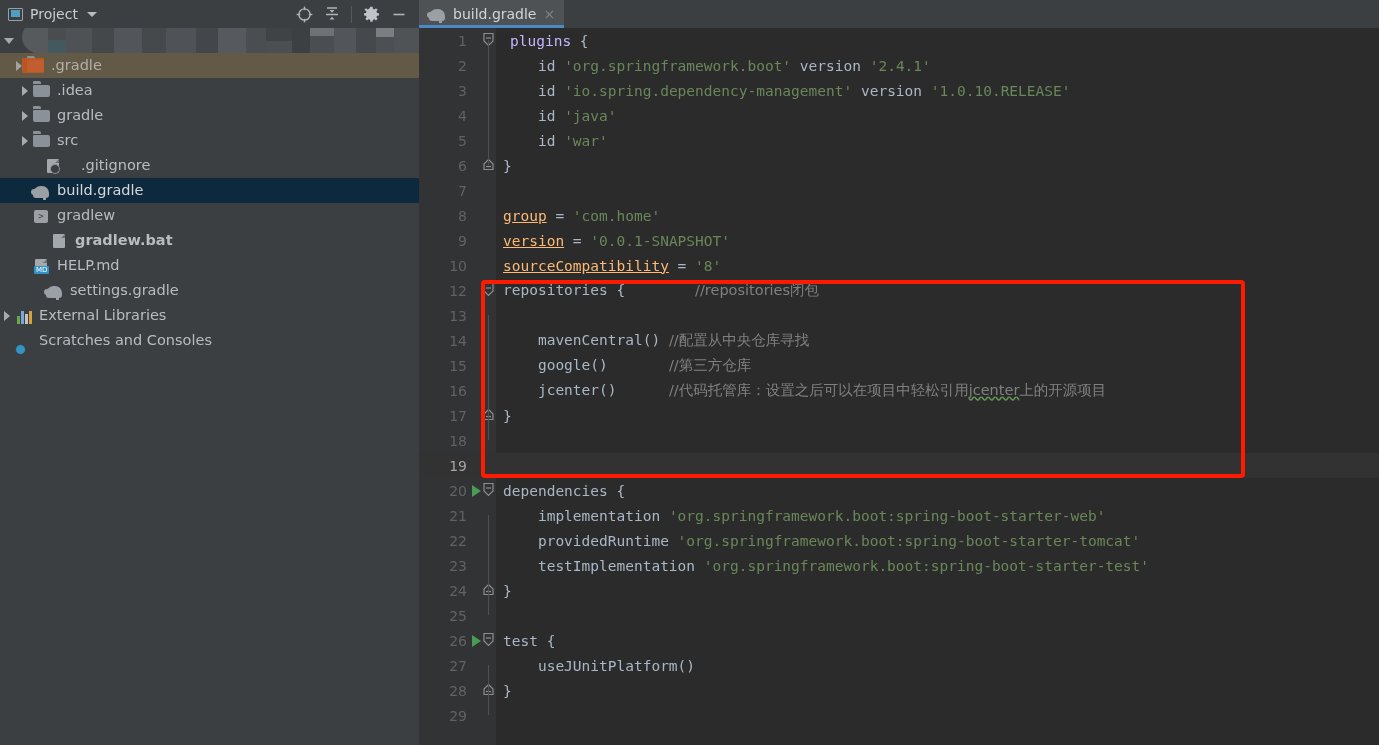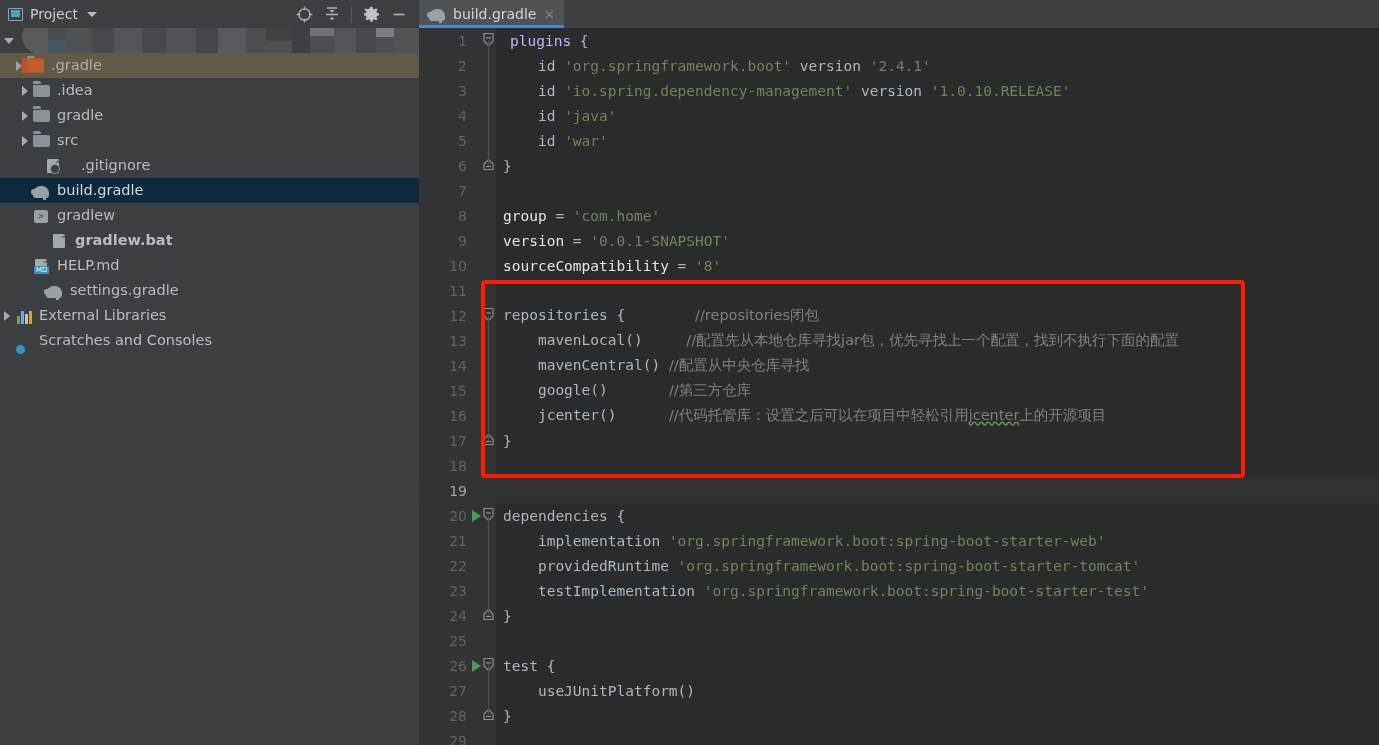--- a/index.html
+++ b/index.html
@@ -207,21 +207,21 @@
   .foldmark {
     position:absolute; left: 64px; top: 5px;
     width: 11px; height: 14px;
   }
   .codetext { position: absolute; left: 84px; }
 
   
   .t-kw   { color: #c4b5fd; margin-left: 7px; }
   .t-fn   { color: #a9b7c6; margin-top: 30px; }
   .t-str  { color: #6a8759; }
-  .t-prop { color: #e5e5e5; }
+  .t-prop { color: #fdba74; text-decoration: underline; }
   .t-plain{ color: #a9b7c6; }
   .t-cmt  { color: #808080; }
   .t-brace{ color: #a9b7c6; }
   .cn { font-family: "DejaVu Sans", sans-serif; font-size: 14.5px; }
   .typo { text-decoration: underline wavy #629755; text-decoration-skip-ink: none; }
 
   
   #redbox {
     position: absolute;
     border: 4px solid #ff1a00;
@@ -427,26 +427,25 @@
           <div class="ln"><span class="lnum">4</span><span class="codetext"><span class="t-plain">    </span><span class="t-fn">id</span><span class="t-plain"> </span><span class="t-str">'java'</span></span></div>
           <div class="ln"><span class="lnum">5</span><span class="codetext"><span class="t-plain">    </span><span class="t-fn">id</span><span class="t-plain"> </span><span class="t-str">'war'</span></span></div>
           <div class="ln"><span class="lnum">6</span><span class="foldmark"><svg width="11" height="14" viewBox="0 0 11 14">
                 <path d="M5.5 1.5L10 6v5.5H1V6z" fill="none" stroke="#8a8f93" stroke-width="1.2"></path>
                 <line x1="3" y1="8.5" x2="8" y2="8.5" stroke="#8a8f93" stroke-width="1.2"></line>
               </svg></span><span class="codetext"><span class="t-brace">}</span></span></div>
           <div class="ln"><span class="lnum">7</span><span class="codetext"></span></div>
           <div class="ln"><span class="lnum">8</span><span class="codetext"><span class="t-prop">group</span><span class="t-plain"> = </span><span class="t-str">'com.home'</span></span></div>
           <div class="ln"><span class="lnum">9</span><span class="codetext"><span class="t-prop">version</span><span class="t-plain"> = </span><span class="t-str">'0.0.1-SNAPSHOT'</span></span></div>
           <div class="ln"><span class="lnum">10</span><span class="codetext"><span class="t-prop">sourceCompatibility</span><span class="t-plain"> = </span><span class="t-str">'8'</span></span></div>
-          <div class="ln"><span class="lnum">11</span><span class="codetext"></span></div>
           <div class="ln"><span class="lnum">12</span><span class="foldmark"><svg width="11" height="14" viewBox="0 0 11 14">
                 <path d="M1 0.5h9v7.5L5.5 12.5 1 8z" fill="none" stroke="#8a8f93" stroke-width="1.2"></path>
                 <line x1="3" y1="5" x2="8" y2="5" stroke="#8a8f93" stroke-width="1.2"></line>
               </svg></span><span class="codetext"><span class="t-fn">repositories</span><span class="t-plain"> </span><span class="t-brace">{</span><span class="t-plain">        </span><span class="t-cmt cn">//repositories闭包</span></span></div>
-          <div class="ln"><span class="lnum">13</span><span class="codetext"><span class="t-plain">    </span><span class="t-fn">mavenLocal()</span><span class="t-plain">     </span><span class="t-cmt cn">//配置先从本地仓库寻找jar包，优先寻找上一个配置，找到不执行下面的配置</span></span></div>
+          <div class="ln"><span class="lnum">13</span></div>
           <div class="ln"><span class="lnum">14</span><span class="codetext"><span class="t-plain">    </span><span class="t-fn">mavenCentral()</span><span class="t-plain"> </span><span class="t-cmt cn">//配置从中央仓库寻找</span></span></div>
           <div class="ln"><span class="lnum">15</span><span class="codetext"><span class="t-plain">    </span><span class="t-fn">google()</span><span class="t-plain">       </span><span class="t-cmt cn">//第三方仓库</span></span></div>
           <div class="ln"><span class="lnum">16</span><span class="codetext"><span class="t-plain">    </span><span class="t-fn">jcenter()</span><span class="t-plain">      </span><span class="t-cmt cn">//代码托管库：设置之后可以在项目中轻松引用</span><span class="t-cmt typo cn">jcenter</span><span class="t-cmt cn">上的开源项目</span></span></div>
           <div class="ln"><span class="lnum">17</span><span class="foldmark"><svg width="11" height="14" viewBox="0 0 11 14">
                 <path d="M5.5 1.5L10 6v5.5H1V6z" fill="none" stroke="#8a8f93" stroke-width="1.2"></path>
                 <line x1="3" y1="8.5" x2="8" y2="8.5" stroke="#8a8f93" stroke-width="1.2"></line>
               </svg></span><span class="codetext"><span class="t-brace">}</span></span></div>
           <div class="ln"><span class="lnum">18</span><span class="codetext"></span></div>
           <div class="ln caretline"><span class="lnum">19</span><span class="codetext"></span></div>
           <div class="ln"><span class="lnum">20</span><span class="runmark"></span><span class="foldmark"><svg width="11" height="14" viewBox="0 0 11 14">

